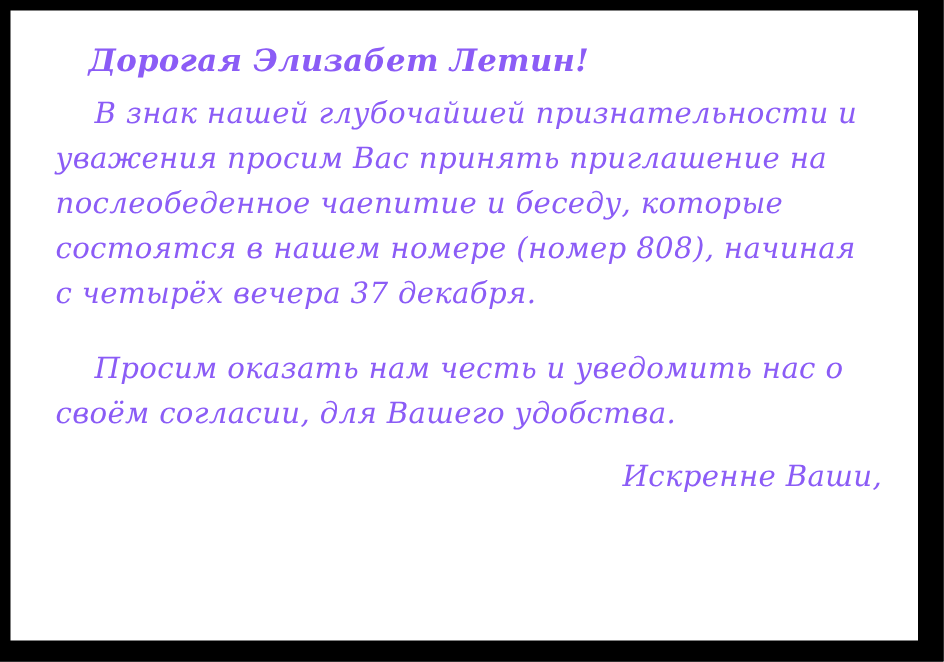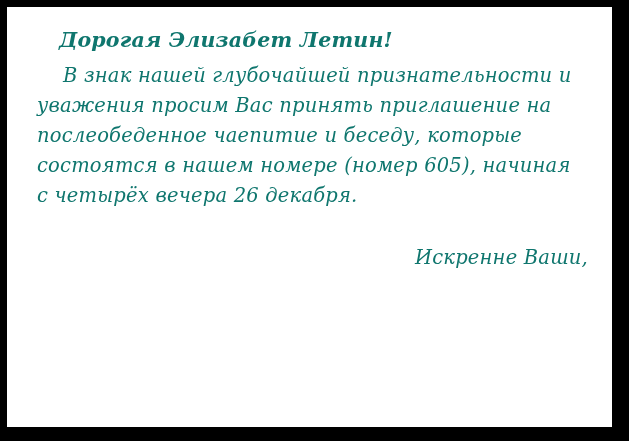--- a/index.html
+++ b/index.html
@@ -27,21 +27,21 @@
     height: 420px;
     background: #ffffff;
     box-sizing: border-box;
   }
   .letter {
     position: absolute;
     left: 30px;
     top: 18px;
     right: 24px;
     bottom: 14px;
-    color: #0f766e;
+    color: #8b5cf6;
     font-family: "DejaVu Serif", serif;
     font-style: italic;
     font-size: 19.5px;
     line-height: 30px;
     letter-spacing: 0.2px;
   }
   .salutation {
     font-weight: bold;
     font-size: 20.5px;
     text-indent: 22px;
@@ -66,27 +66,28 @@
 </style>
 </head>
 <body>
 
 <div class="screen">
   <div class="card">
     <div class="letter">
 
       <p class="salutation">Дорогая Элизабет Летин!</p>
 
-      <p class="para">В знак нашей глубочайшей признательности и уважения просим Вас принять приглашение на послеобеденное чаепитие и беседу, которые состоятся в нашем номере (номер 605), начиная с четырёх вечера 26 декабря.</p>
+      <p class="para">В знак нашей глубочайшей признательности и уважения просим Вас принять приглашение на послеобеденное чаепитие и беседу, которые состоятся в нашем номере (номер 808), начиная с четырёх вечера 37 декабря.</p>
 
       <div class="gap"></div>
 
 
       <div class="gap"></div>
 
+      <p class="para">Просим оказать нам честь и уведомить нас о своём согласии, для Вашего удобства.</p>
 
       <div class="signature">
         <span class="line">Искренне Ваши,</span>
 
       </div>
 
     </div>
   </div>
 </div>
 

